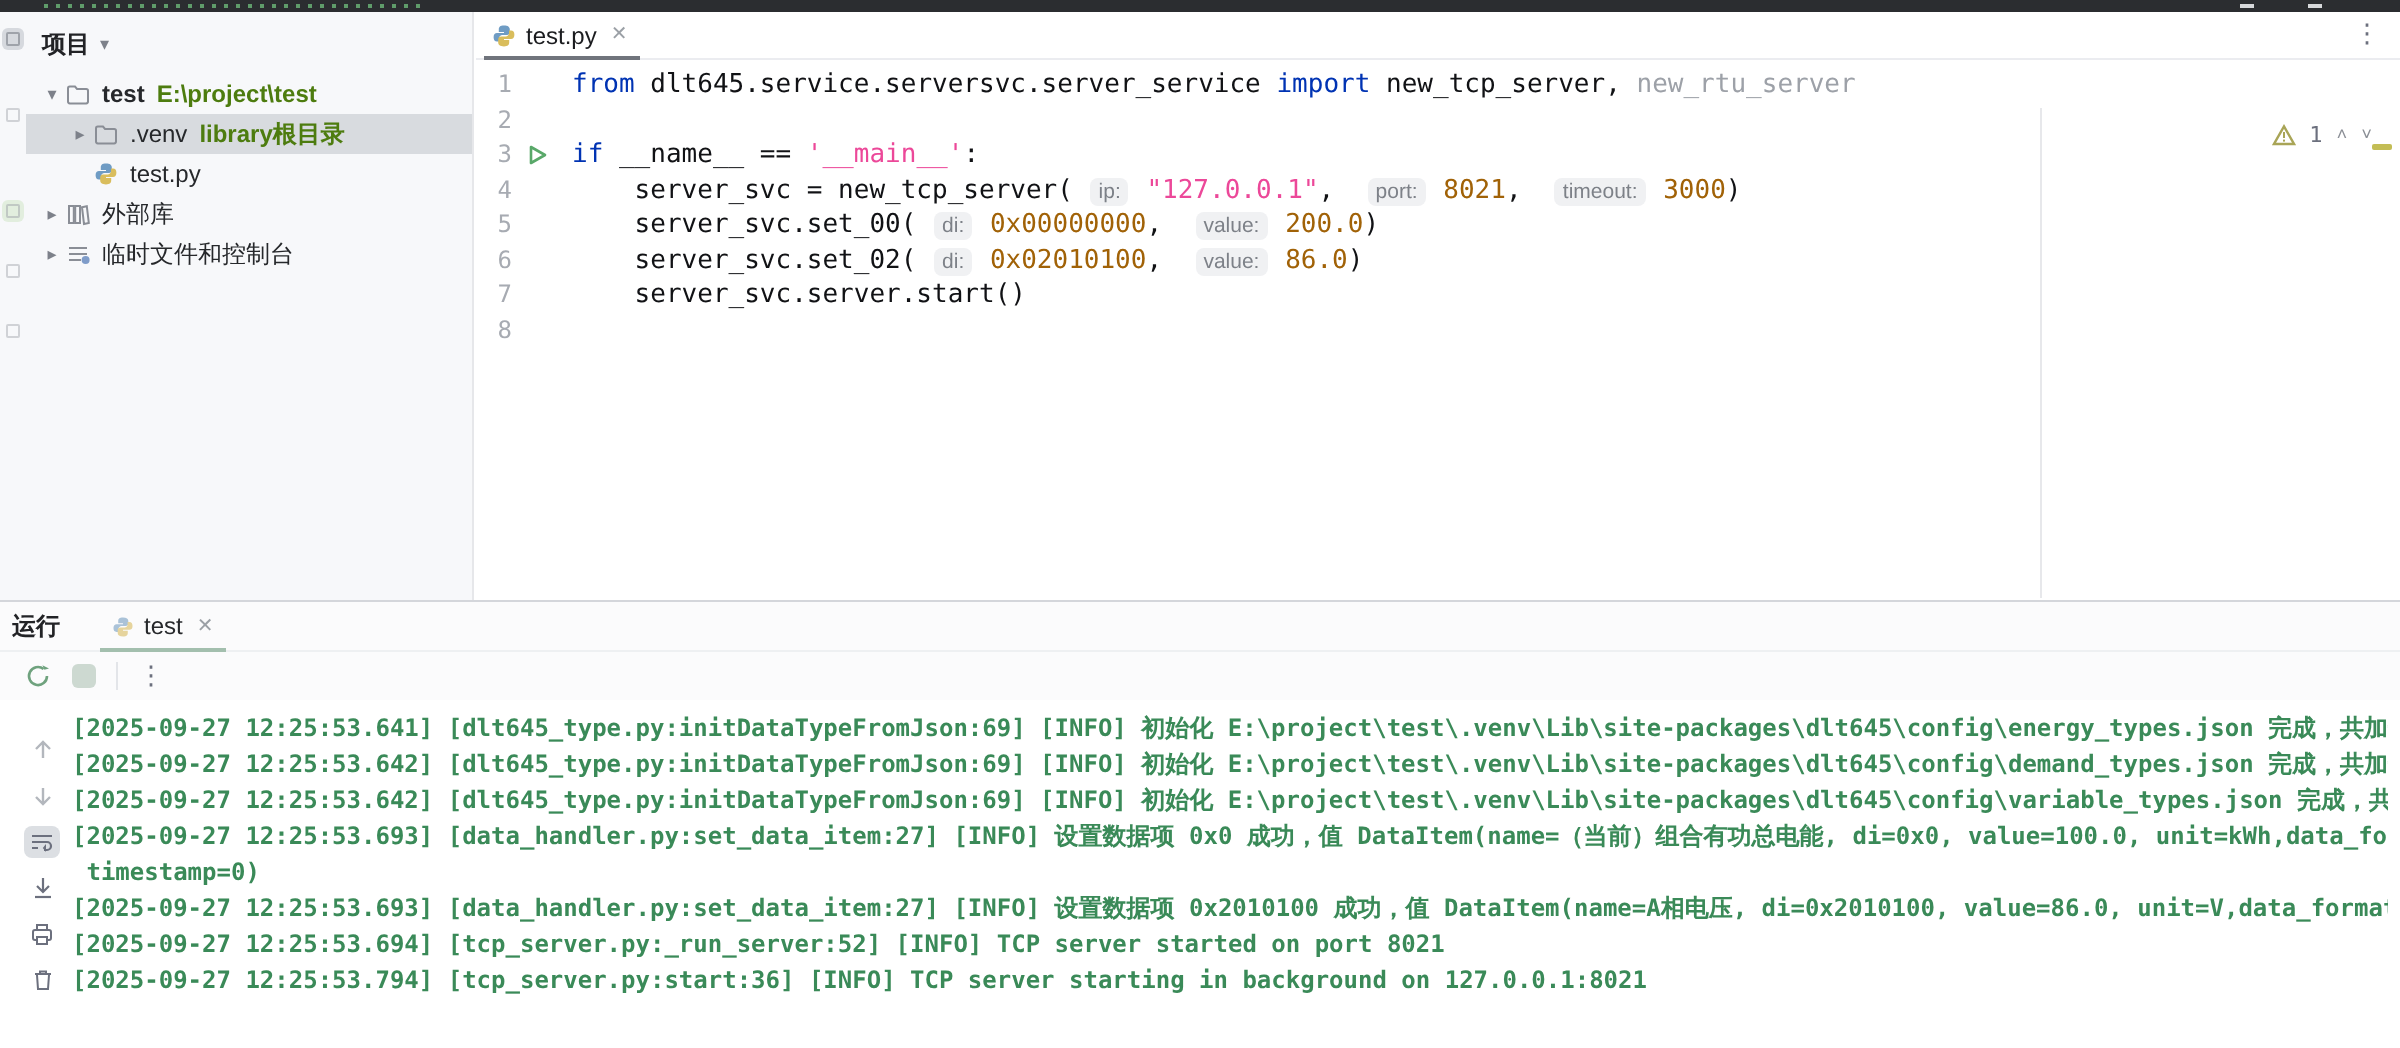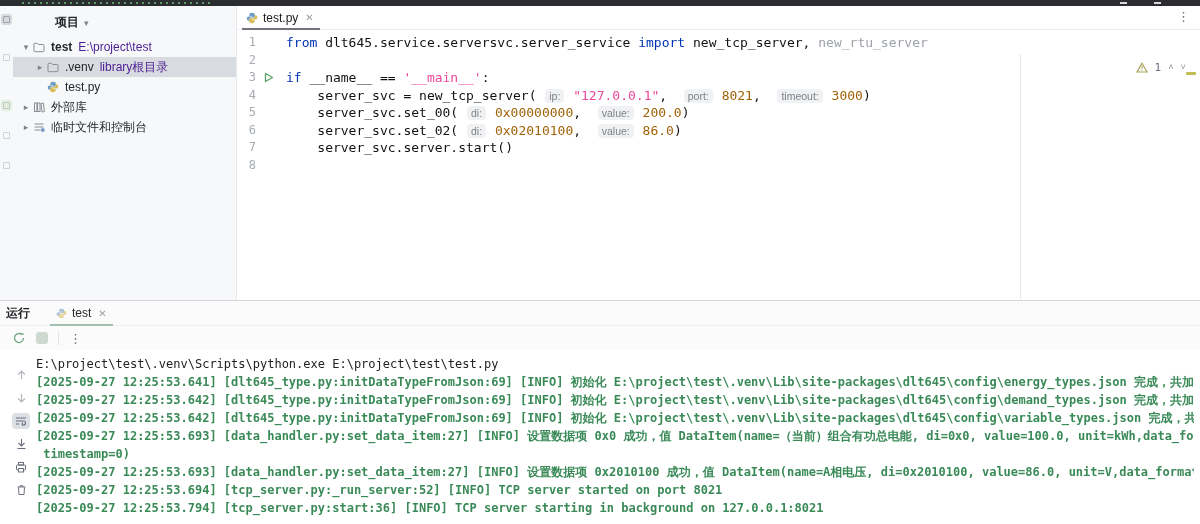--- a/index.html
+++ b/index.html
@@ -14,30 +14,30 @@
 
   
   .stripe { position:absolute; left:0; top:6px; width:13px; height:518px; background:#f7f8fa; }
   .stripe .s-icon { position:absolute; left:1px; width:11px; height:11px; border-radius:3px; }
   .s-glyph { display:block; width:7px; height:7px; margin:2px auto; border:1px solid #9fa3aa; border-radius:1px; }
   .s-active { background:#d6d9de; }
   .s-green { background:#e2eede; }
 
   
   .project-panel { position:absolute; left:13px; top:6px; width:224px; height:294px; background:#f7f8fa; border-right:1px solid #e6e7ea; }
-  .pp-header { display:flex; align-items:center; gap:5px; padding:8px 0 6px 8px;margin-left:34px; }
+  .pp-header { display:flex; align-items:center; gap:5px; padding:8px 0 6px 8px; }
   .pp-title { font-weight:bold; font-size:12px; color:#222326; }
   .chev { color:#7d818a; font-size:9px; }
   .tree-row { display:flex; align-items:center; height:20px; white-space:nowrap; cursor:default; }
   .tree-row.selected { background:#d8dbdf; }
   .t-chev { width:14px; text-align:center; color:#7d818a; font-size:9px; flex:0 0 14px; }
   .t-icon { width:14px; height:12px; flex:0 0 14px; display:flex; align-items:center; }
   .t-label { margin-left:4px; color:#26282b; }
   .t-label.bold { font-weight:bold; }
-  .t-hint { margin-left:6px; color:#4c1d95; }
+  .t-hint { margin-left:6px; color:#4d7c0f;font-weight:bold; }
 
   
   .editor { position:absolute; left:238px; top:6px; width:962px; height:294px; background:#ffffff; }
   .tabbar { height:24px; display:flex; align-items:center; border-bottom:1px solid #ebecf0; position:relative; }
   .etab { display:flex; align-items:center; gap:5px; padding:0 10px 0 8px; height:24px; position:relative; }
   .etab .underline { position:absolute; left:4px; right:4px; bottom:0; height:2px; background:#70747c; }
   .etab-label { color:#1b1c1f; }
   .tab-close { color:#9ba0a6; font-size:10px; margin-left:2px; cursor:pointer; }
   .tab-kebab { position:absolute; right:10px; top:3px; color:#6c707e; font-size:13px; letter-spacing:0; cursor:pointer; }
 
@@ -328,21 +328,20 @@
     <span class="ct-btn">
       <svg width="11" height="12" viewBox="0 0 11 12">
           <path d="M1.5 3h8M4 3V1.8h3V3" fill="none" stroke="currentColor"></path>
           <path d="M2.5 3.5 3 10.5h5l.5-7" fill="none" stroke="currentColor"></path>
         </svg>
     </span>
   </div>
 
   <div class="console">
     <div id="console-lines">
-        <div class="con-line path">E:\project\test\.venv\Scripts\python.exe E:\project\test\test.py</div>
         <div class="con-line">[2025-09-27 12:25:53.641] [dlt645_type.py:initDataTypeFromJson:69] [INFO] 初始化 E:\project\test\.venv\Lib\site-packages\dlt645\config\energy_types.json 完成，共加载 762 种数据类型</div>
         <div class="con-line">[2025-09-27 12:25:53.642] [dlt645_type.py:initDataTypeFromJson:69] [INFO] 初始化 E:\project\test\.venv\Lib\site-packages\dlt645\config\demand_types.json 完成，共加载 670 种数据类型</div>
         <div class="con-line">[2025-09-27 12:25:53.642] [dlt645_type.py:initDataTypeFromJson:69] [INFO] 初始化 E:\project\test\.venv\Lib\site-packages\dlt645\config\variable_types.json 完成，共加载 167 种数据类型</div>
         <div class="con-line">[2025-09-27 12:25:53.693] [data_handler.py:set_data_item:27] [INFO] 设置数据项 0x0 成功，值 DataItem(name=（当前）组合有功总电能, di=0x0, value=100.0, unit=kWh,data_format=XXXXXX.XX,</div>
         <div class="con-line"> timestamp=0)</div>
         <div class="con-line">[2025-09-27 12:25:53.693] [data_handler.py:set_data_item:27] [INFO] 设置数据项 0x2010100 成功，值 DataItem(name=A相电压, di=0x2010100, value=86.0, unit=V,data_format=XXX.X, timestamp=0)</div>
         <div class="con-line">[2025-09-27 12:25:53.694] [tcp_server.py:_run_server:52] [INFO] TCP server started on port 8021</div>
         <div class="con-line">[2025-09-27 12:25:53.794] [tcp_server.py:start:36] [INFO] TCP server starting in background on 127.0.0.1:8021</div>
       </div>
   </div>

